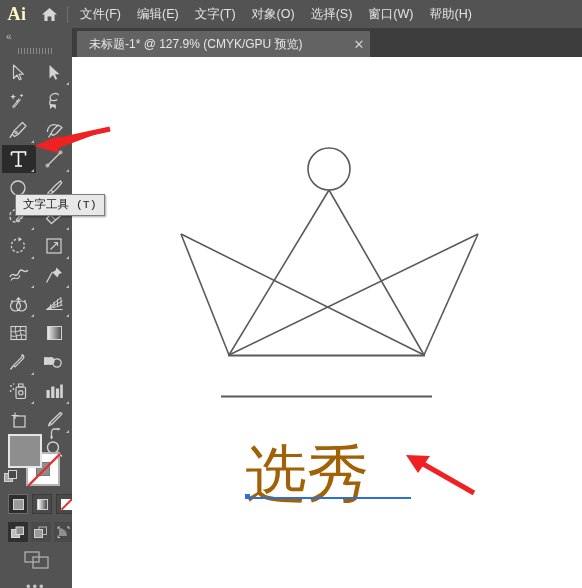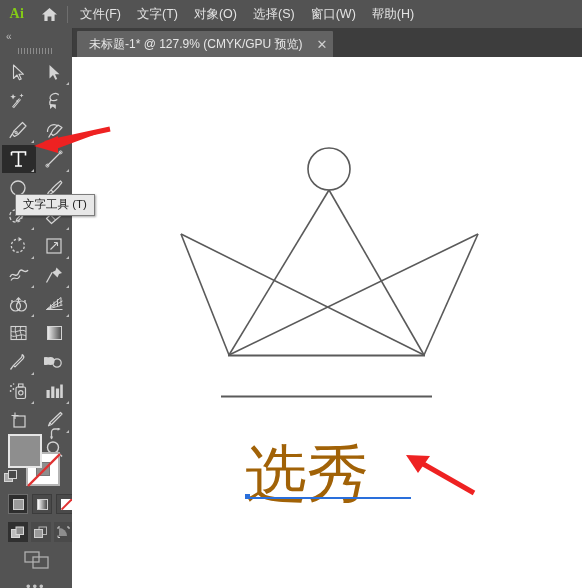--- a/index.html
+++ b/index.html
@@ -18,22 +18,22 @@
   
   .menubar {
     position: absolute; left: 0; top: 0;
     width: 582px; height: 28px;
     background: #535353;
     display: flex; align-items: center;
   }
   .ai-logo {
     width: 34px; height: 28px;
     display: flex; align-items: center; justify-content: center;
-    color: #84cc16;
-    font-size: 14px; font-weight: bold;
+    color: #fef9c3;
+    font-size: 18px; font-weight: bold;
     letter-spacing: 0.5px;
     font-family: "Liberation Serif", "DejaVu Serif", serif;
   }
   .home-btn {
     width: 30px; height: 28px;
     display: flex; align-items: center; justify-content: center;
   }
   .menu-divider {
     width: 1px; height: 17px;
     background: #6e6e6e;
@@ -57,20 +57,21 @@
     background: #3d3d3d;
   }
   .doc-tab {
     position: absolute; left: 5px; top: 3px;
     height: 26px;
     background: #636363;
     display: flex; align-items: center;
     padding: 0 6px 0 12px;
     border-top-left-radius: 1px;
     border-top-right-radius: 1px;
+    gap: 37px;
   }
   .doc-tab-title {
     color: #e6e6e6;
     font-size: 12px;
     white-space: nowrap;
   }
   .doc-tab-close {
     color: #cfcfcf;
     font-size: 13px;
     margin-left: 14px;
@@ -131,20 +132,21 @@
     position: absolute;
     left: 15px; top: 166px;
     background: #e8e8e8;
     border: 1px solid #7d7d7d;
     color: #222;
     font-size: 11.5px;
     padding: 2px 7px 3px 7px;
     white-space: nowrap;
     box-shadow: 1px 1px 2px rgba(0,0,0,0.35);
     z-index: 40;
+    font-family: Liberation Mono, monospace;
   }
 
   
   .swatch-area {
     position: absolute; left: 0; top: 382px;
     width: 72px; height: 180px;
   }
   .fill-swatch {
     position: absolute; left: 8px; top: 24px;
     width: 34px; height: 34px;
@@ -279,20 +281,21 @@
   <div class="menubar">
     <div class="ai-logo">Ai</div>
     <div class="home-btn">
       <svg width="17" height="15" viewBox="0 0 17 15">
         <path d="M8.5 1 L16 7.5 L13.6 7.5 L13.6 14 L10.4 14 L10.4 9.6 L6.6 9.6 L6.6 14 L3.4 14 L3.4 7.5 L1 7.5 Z" fill="#d6d6d6"></path>
       </svg>
     </div>
     <div class="menu-divider"></div>
     <div class="menu-items">
       <div class="menu-item">文件(F)</div>
+      <div class="menu-item">编辑(E)</div>
       <div class="menu-item">文字(T)</div>
       <div class="menu-item">对象(O)</div>
       <div class="menu-item">选择(S)</div>
       <div class="menu-item">窗口(W)</div>
       <div class="menu-item">帮助(H)</div>
     </div>
   </div>
 
   <div class="tabbar">
     <div class="doc-tab">

